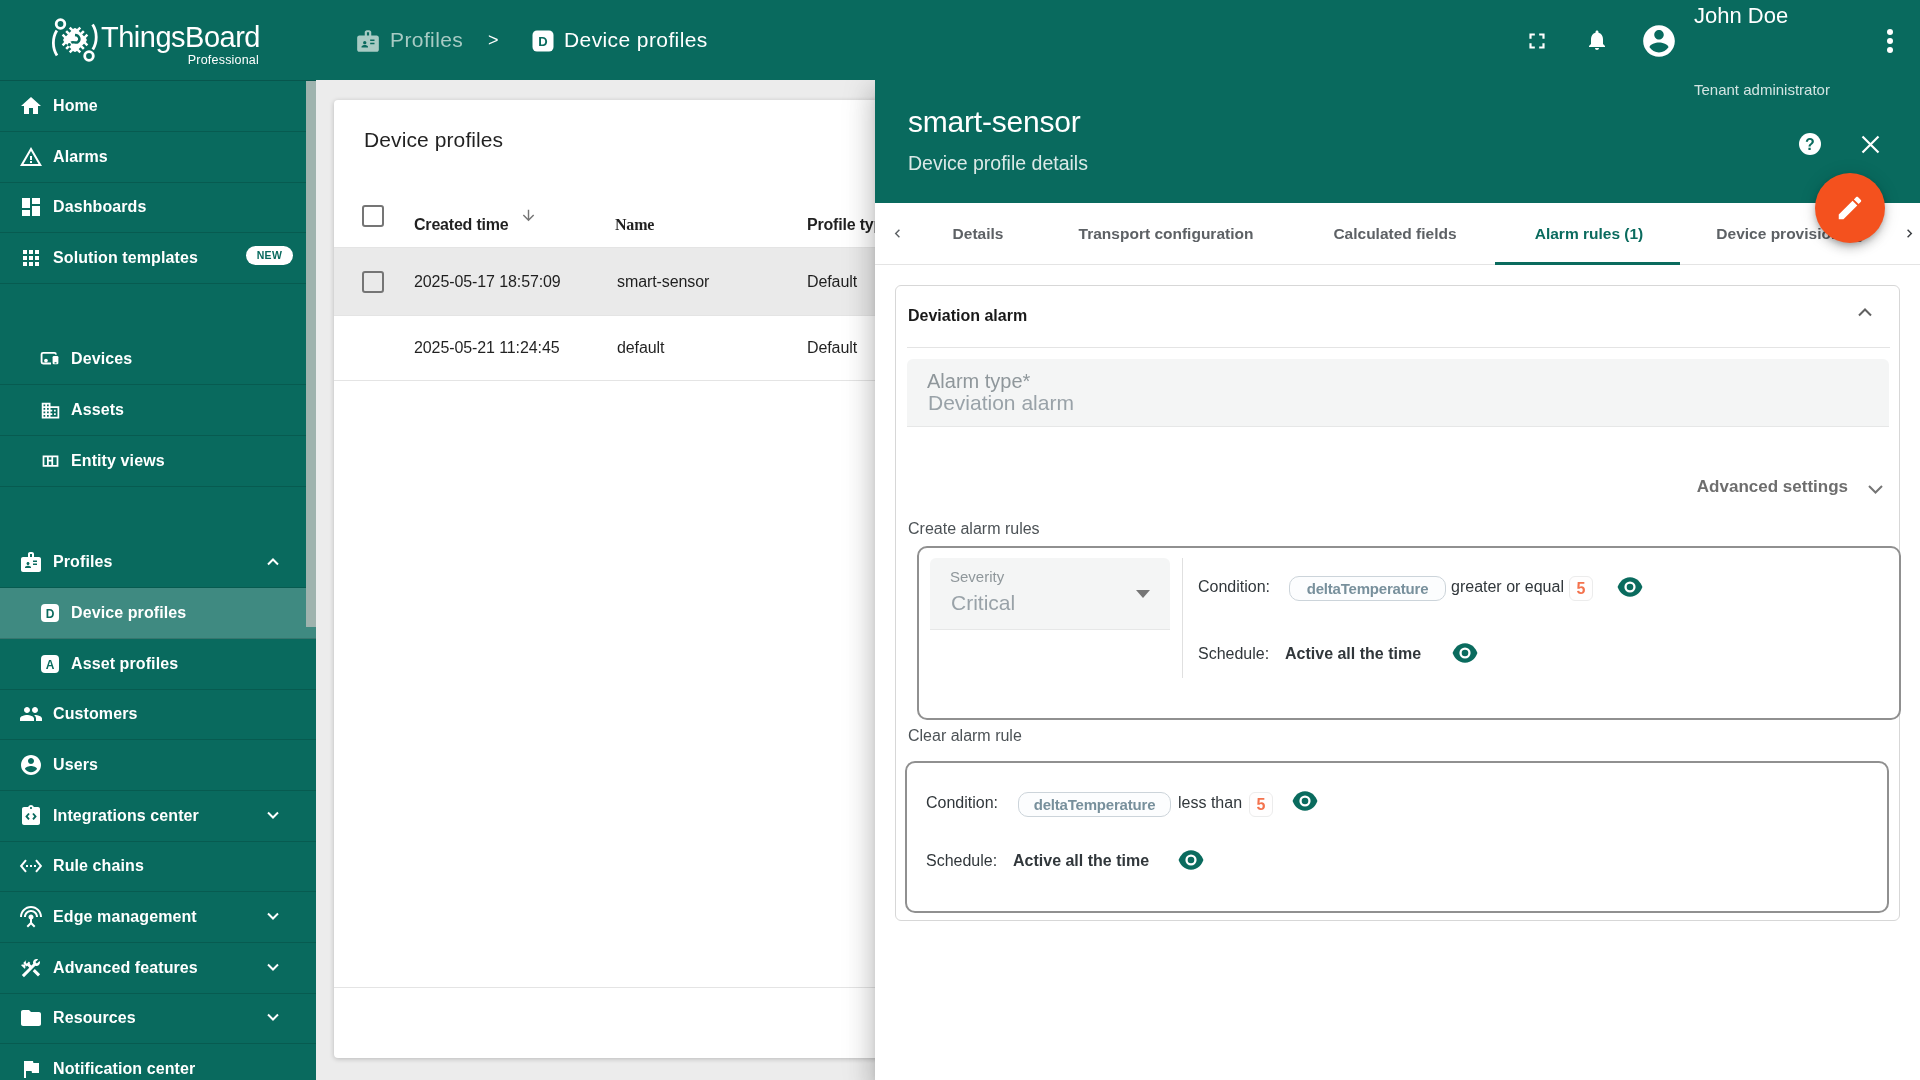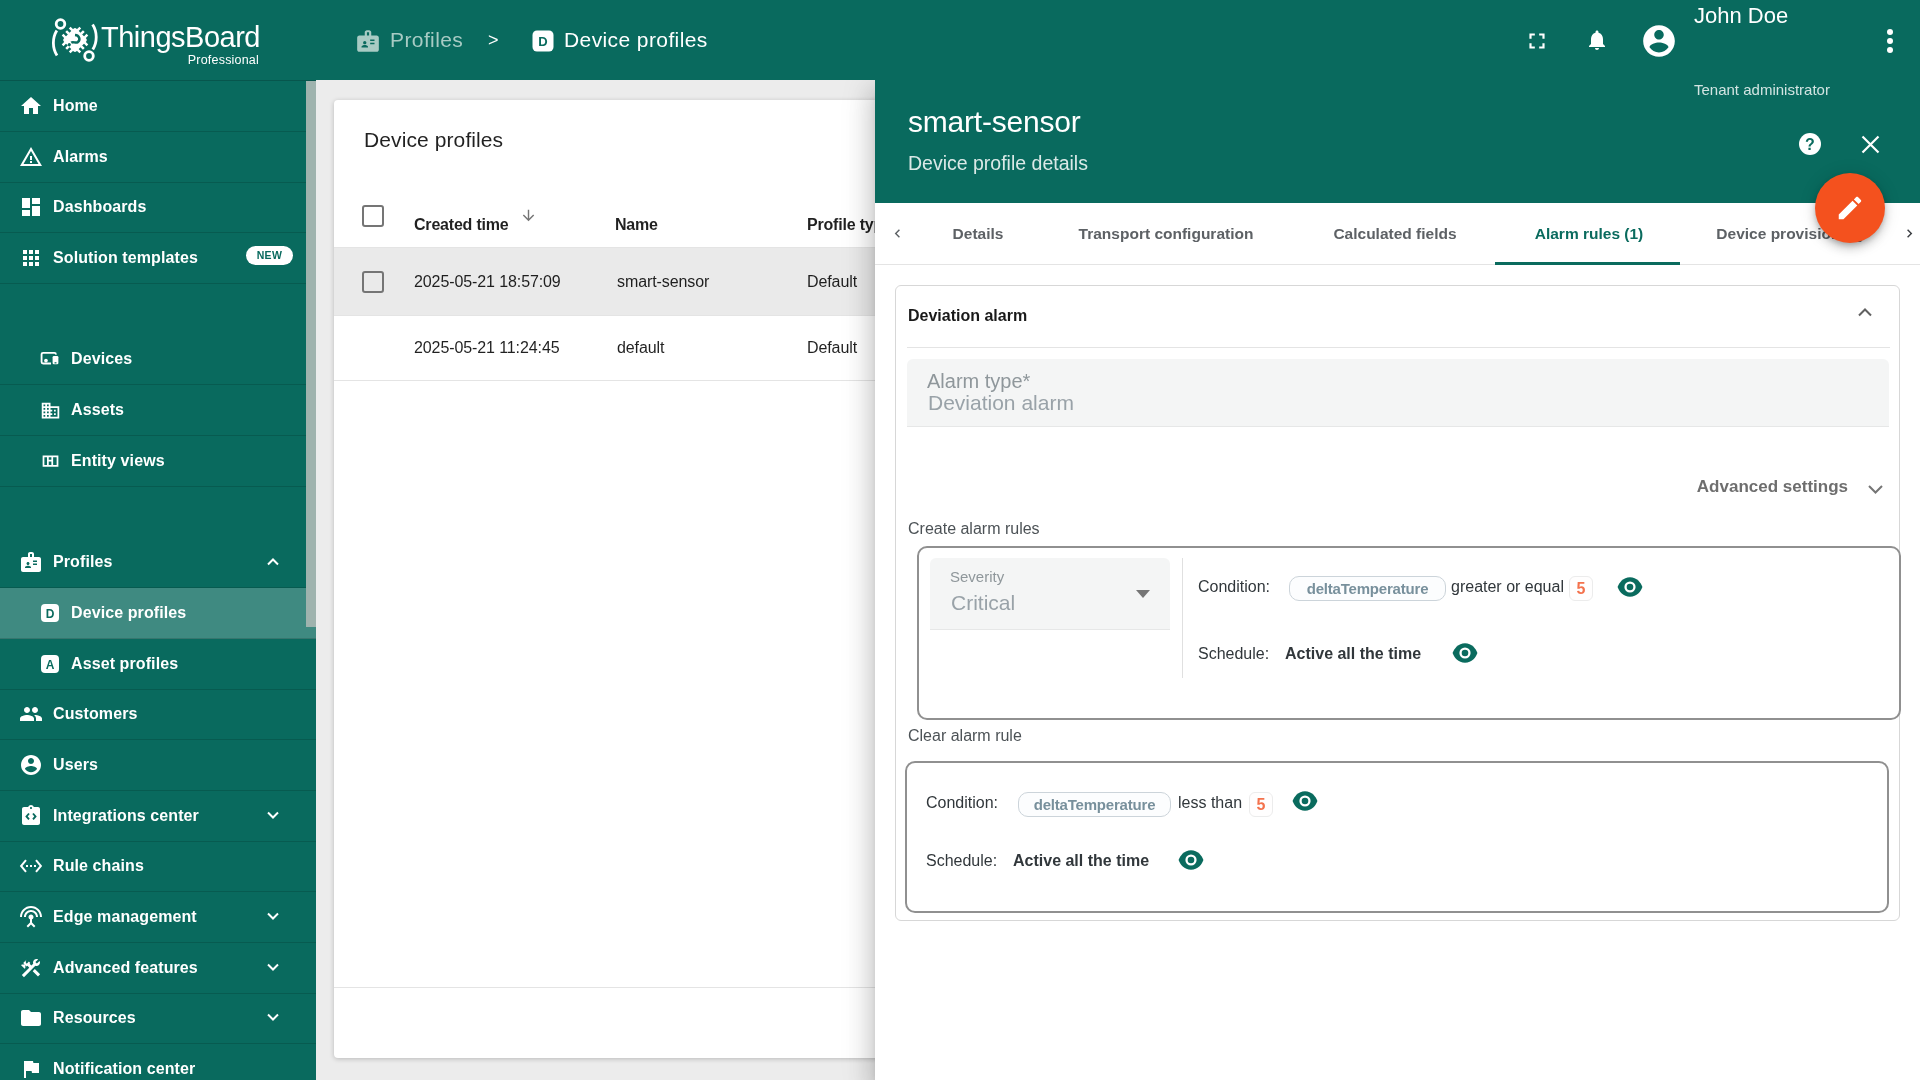--- a/index.html
+++ b/index.html
@@ -261,27 +261,27 @@
 
 <div id="main">
   <div id="card">
     <div id="card-title" style="left:30px;top:28px;position:absolute;">Device profiles</div>
 
     <div class="cbx" style="left:28px;top:105px;"></div>
     <div class="th" style="left:80px;top:107px;">Created time</div>
     <svg class="abs" style="left:186px;top:107px" width="17" height="17" viewBox="0 0 24 24" fill="#757575">
         <path d="M20 12l-1.41-1.41L13 16.17V4h-2v12.17l-5.58-5.59L4 12l8 8 8-8z"></path>
       </svg>
-    <div class="th" style="left:281px;top:107px;">Name</div>
+    <div class="th" style="left:281px;top:107px;font-family:Liberation Serif, serif;">Name</div>
     <div class="th" style="left:473px;top:107px;">Profile type</div>
     <div class="divider" style="left:0;top:147px;width:1500px;height:1px;"></div>
 
     <div class="abs" style="left:0;top:148px;width:1500px;height:67px;background:#eaeaea;"></div>
     <div class="cbx" style="left:28px;top:171px;"></div>
-    <div class="td" style="left:80px;top:173px;">2025-05-21 18:57:09</div>
+    <div class="td" style="left:80px;top:173px;">2025-05-17 18:57:09</div>
     <div class="td" style="left:283px;top:173px;">smart-sensor</div>
     <div class="td" style="left:473px;top:173px;">Default</div>
     <div class="divider" style="left:0;top:215px;width:1500px;height:1px;"></div>
 
     <div class="td" style="left:80px;top:239px;text-align:right;">2025-05-21 11:24:45</div>
     <div class="td" style="left:283px;top:239px;">default</div>
     <div class="td" style="left:473px;top:239px;">Default</div>
     <div class="divider" style="left:0;top:280px;width:1500px;height:1px;"></div>
 
     <div class="divider" style="left:0;top:887px;width:1500px;height:1px;"></div>

